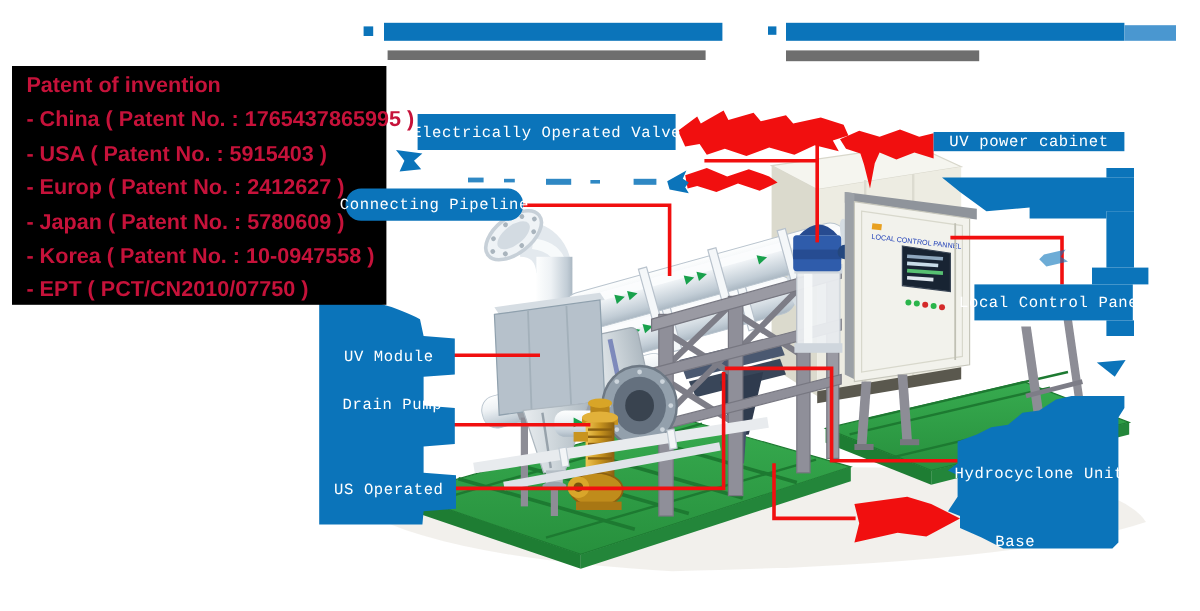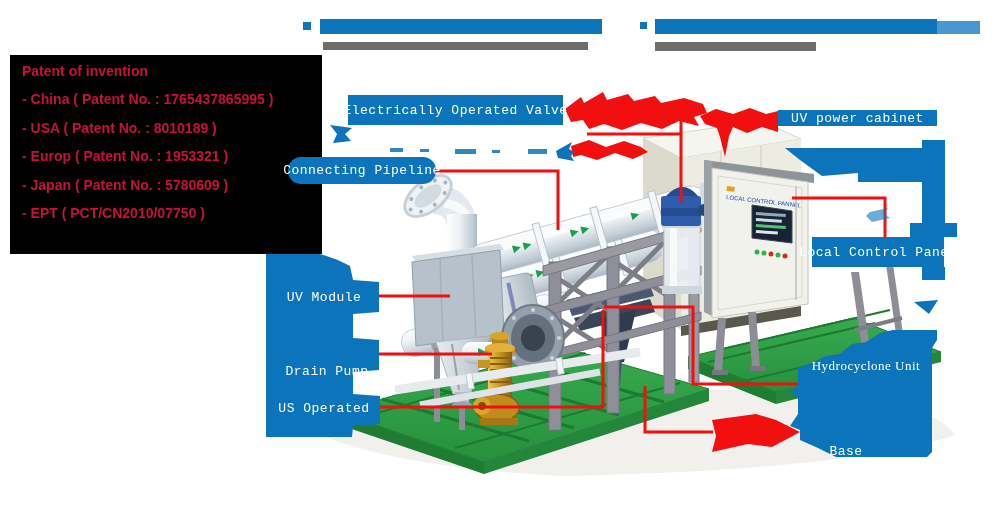--- a/index.html
+++ b/index.html
@@ -2,21 +2,21 @@
 <html><head>
 <meta charset="utf-8">
 <style>
   html,body{margin:0;padding:0;background:#fff;}
   #canvas{position:relative;width:1000px;height:509px;background:#ffffff;overflow:hidden;
           font-family:"Liberation Sans",sans-serif;}
   svg{position:absolute;left:0;top:0;}
   .bar{position:absolute;}
   .patent{position:absolute;left:10px;top:55px;width:312px;height:199px;background:#000;
           color:#c6123a;font-family:"Liberation Sans",sans-serif;font-weight:600;
-          font-size:14px;line-height:28.4px;padding:2px 0 0 12px;box-sizing:border-box;
+          font-size:18px;line-height:28.4px;padding:2px 0 0 12px;box-sizing:border-box;
           white-space:nowrap;overflow:visible;z-index:5;}
   .callout{position:absolute;display:flex;align-items:center;justify-content:center;
            color:#fff;font-family:"Liberation Mono","DejaVu Sans Mono",monospace;
            font-size:13px;letter-spacing:.5px;white-space:nowrap;z-index:6;text-align:center;}
   .callout.boxed{background:#0b74ba;}
   .callout.on-blob{background:transparent;}
 </style>
 </head>
 <body>
 
@@ -319,28 +319,29 @@
         <rect x="455" y="149" width="21" height="5"></rect>
           <rect x="492" y="150" width="8" height="3"></rect>
         <rect x="528" y="149" width="19" height="5"></rect>
       </g>
     </g>
   </svg>
 
   <div class="patent">
     <div>Patent of invention</div>
     <div>- China ( Patent No. : 1765437865995 )</div>
-    <div>- USA ( Patent No. : 8010189 )</div>
-    <div>- Europ ( Patent No. : 1953321 )</div>
+    <div>- USA ( Patent No. : 5915403 )</div>
+    <div>- Europ ( Patent No. : 2412627 )</div>
     <div>- Japan ( Patent No. : 5780609 )</div>
+    <div>- Korea ( Patent No. : 10-0947558 )</div>
     <div>- EPT ( PCT/CN2010/07750 )</div>
   </div>
 
   <div class="callout boxed" style="left:348px;top:95px;width:215px;height:30px;">Electrically Operated Valve</div>
   <div class="callout boxed" style="left:288px;top:157px;width:148px;height:27px;border-radius:13px;">Connecting Pipeline</div>
   <div class="callout boxed" style="left:778px;top:110px;width:159px;height:16px;">UV power cabinet</div>
   <div class="callout boxed" style="left:812px;top:237px;width:132px;height:30px;">Local Control Panel</div>
   <div class="callout on-blob" style="left:272px;top:283px;width:104px;height:28px;">UV Module</div>
-  <div class="callout on-blob" style="left:272px;top:357px;width:110px;height:28px;">Drain Pump</div>
+  <div class="callout on-blob" style="left:272px;top:323px;width:110px;height:28px;">Drain Pump</div>
   <div class="callout on-blob" style="left:266px;top:394px;width:116px;height:28px;">US Operated</div>
-  <div class="callout on-blob" style="left:798px;top:352px;width:136px;height:28px;font-family:Liberation Serif, serif;">Hydrocyclone Unit</div>
+  <div class="callout on-blob" style="left:798px;top:380px;width:136px;height:28px;">Hydrocyclone Unit</div>
   <div class="callout on-blob" style="left:810px;top:420px;width:72px;height:26px;margin-top:18px;">Base</div>
 </div>
 
 </body></html>

